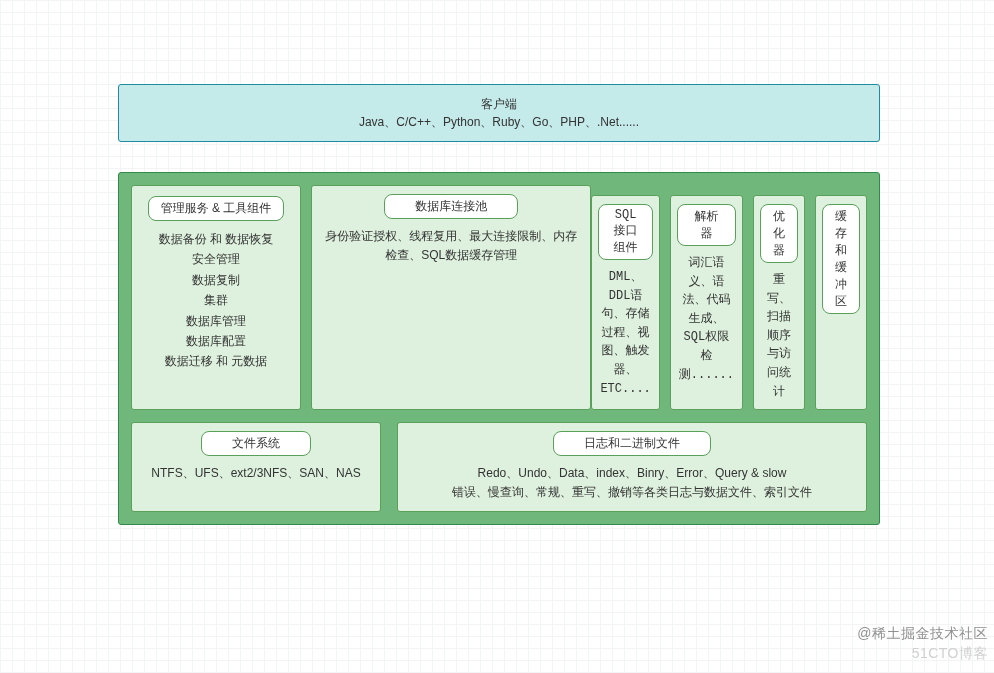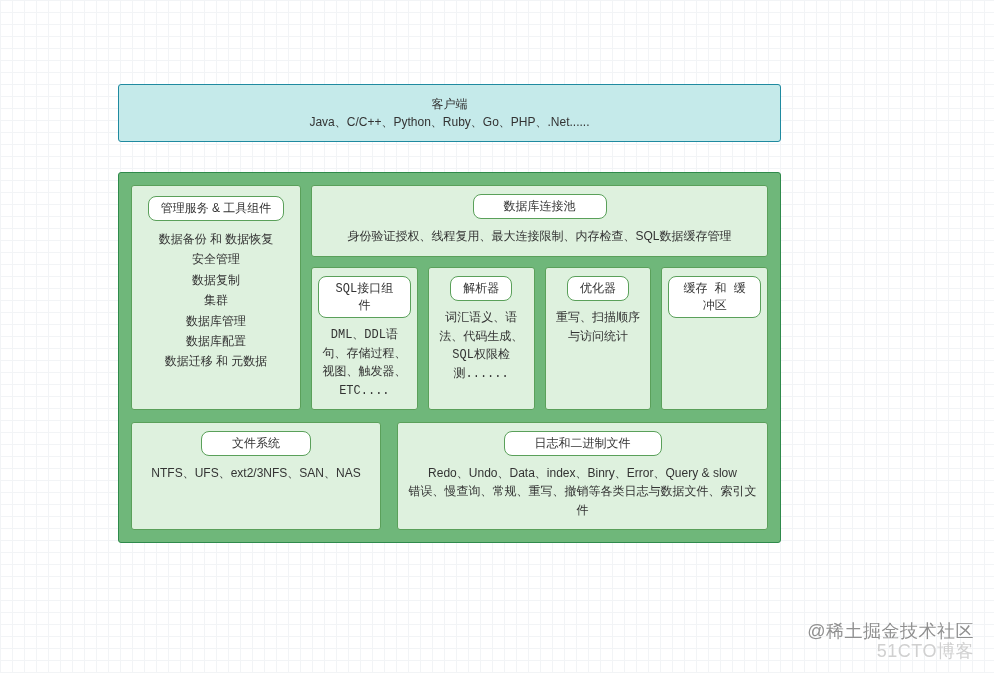--- a/index.html
+++ b/index.html
@@ -13,21 +13,21 @@
     background-color: #fff;
     background-image:
       linear-gradient(#f2f4f6 1px, transparent 1px),
       linear-gradient(90deg, #f2f4f6 1px, transparent 1px);
     background-size: 12px 12px;
   }
   .canvas {
     position: absolute;
     left: 118px;
     top: 84px;
-    width: 663px;
+    width: 762px;
   }
   .box {
     border-radius: 3px;
   }
   
   .client {
     background: #c5eaea;
     border: 1px solid #1f8aa0;
     padding: 10px 16px;
     text-align: center;
@@ -53,21 +53,21 @@
     display: inline-block;
     background: #fff;
     border: 1px solid #5aa05a;
     border-radius: 8px;
     padding: 3px 12px;
     margin-bottom: 8px;
     font-size: 12px;
   }
   .title-chip.wide { padding: 3px 30px; }
   .mgmt .body { line-height: 1.7; }
-  .right-stack { flex: 1; display: flex; flex-direction: column; }
+  .right-stack { flex: 1; display: flex; flex-direction: row; }
   .pool {
     background: #def1de;
     border: 1px solid #5aa05a;
     text-align: center;
     padding: 8px 10px 10px 10px;
   }
   .pool .body { line-height: 1.6; }
   .four-row {
     margin-top: 10px;
     display: flex;
@@ -112,23 +112,23 @@
     border: 1px solid #5aa05a;
     text-align: center;
     padding: 8px 10px 10px 10px;
   }
   .fs { flex: 0 0 250px; }
   .logs { flex: 1; }
   .bottom-row .body { line-height: 1.55; }
   
   .wm1, .wm2 {
     position: absolute;
-    right: 20px;
+    right: 6px;
     color: #bdbdbd;
-    font-size: 18px;
+    font-size: 14px;
     letter-spacing: 0.5px;
     margin-top: 36px;
   }
   .wm1 { bottom: 30px; color: #909090; }
   .wm2 { bottom: 10px; color: #d0d0d0; }
 </style>
 </head>
 <body>
 
 <div class="canvas">

